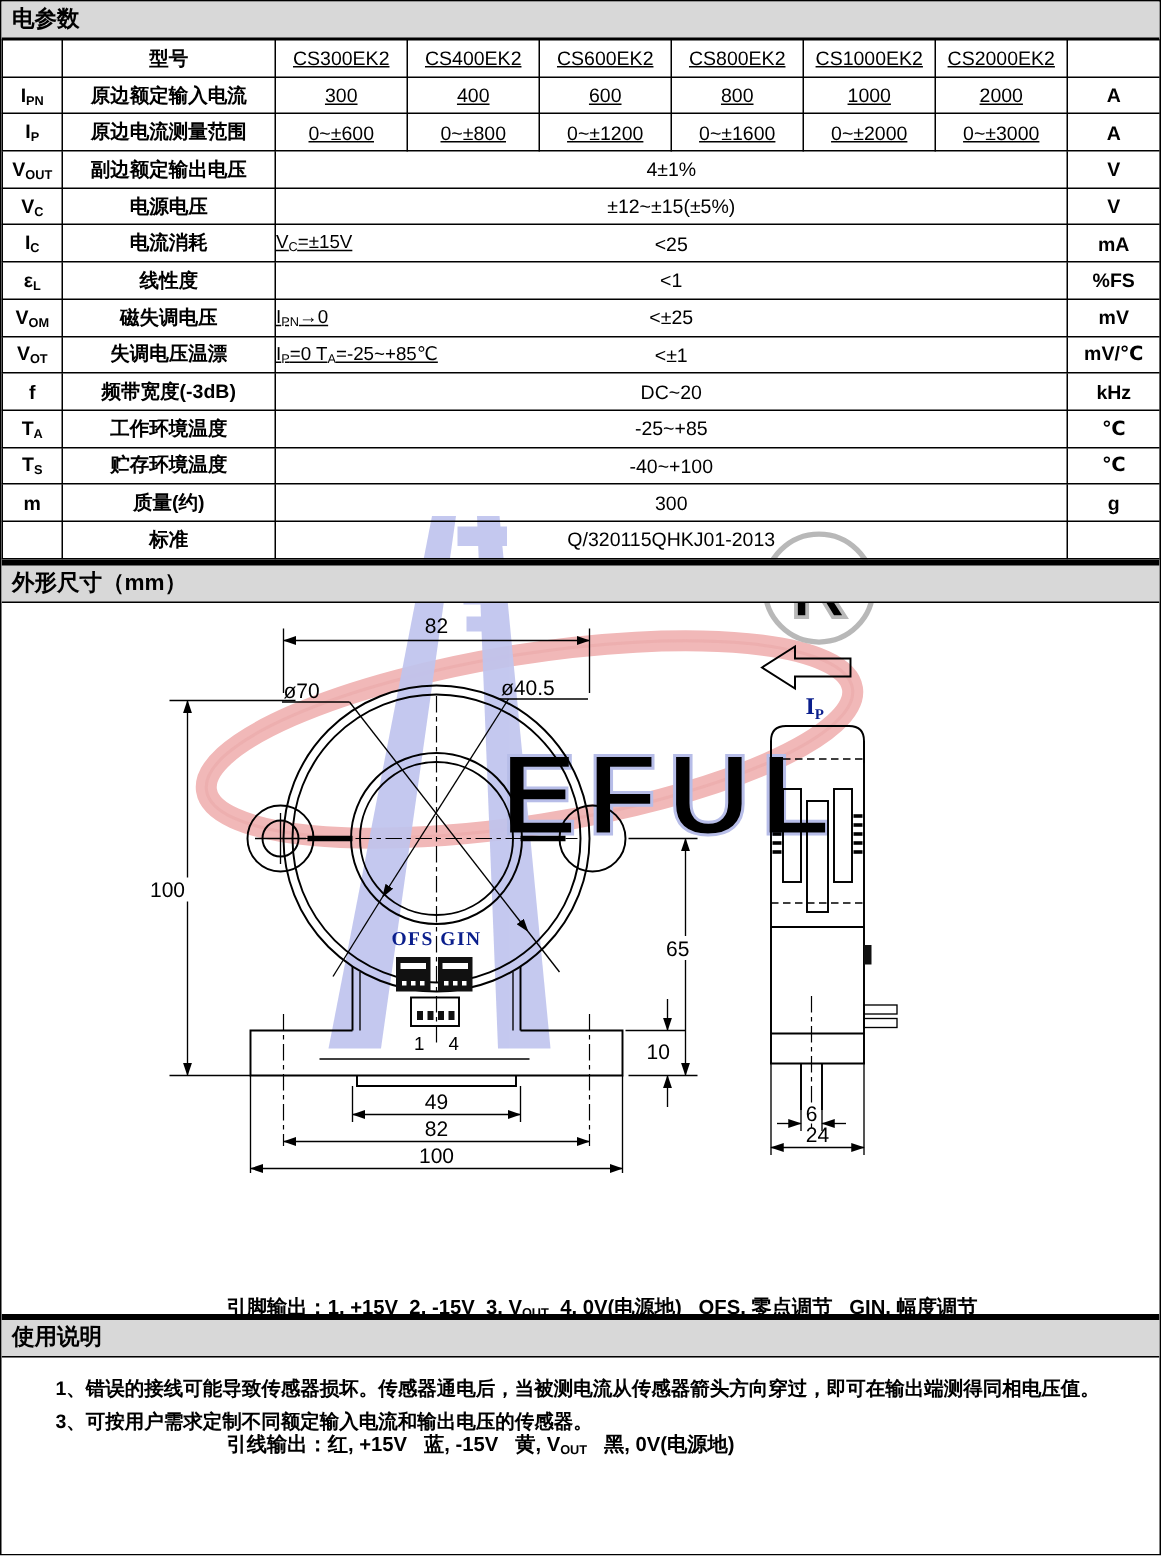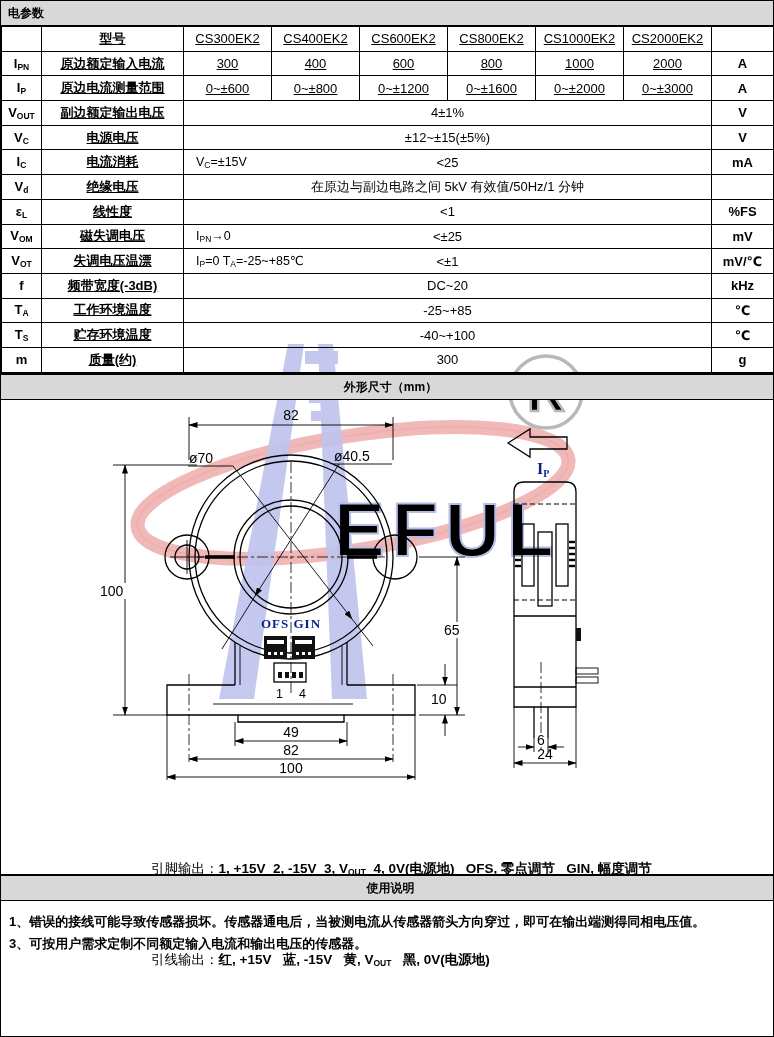--- a/index.html
+++ b/index.html
@@ -1,38 +1,38 @@
 <!DOCTYPE html>
 <html><head>
 <meta charset="utf-8">
 <style>
   html,body{margin:0;padding:0;background:#fff;}
   .page{width:774px;height:1037px;position:relative;background:#fff;border:1.5px solid #000;
         box-sizing:border-box;overflow:hidden;font-family:"Liberation Sans","DejaVu Sans",sans-serif;color:#000;}
   .wm{position:absolute;left:0;top:0;z-index:0;pointer-events:none;}
   .content{position:relative;z-index:1;}
-  .bar{height:24px;background:#d8d8d8;border-bottom:1px solid #000;font-size:12px;font-weight:bold;
+  .bar{height:24px;background:#d8d8d8;border-bottom:1px solid #000;font-size:15px;font-weight:bold;
        line-height:24px;padding-left:7px;}
-  .bar.mid{border-top:2px solid #000000;text-align:center;}
+  .bar.mid{border-top:4px solid #000000;}
   table.params{border-collapse:collapse;width:772px;table-layout:fixed;background:transparent;}
   table.params td{border:1px solid #000;height:23.7px;padding:0;font-size:13px;text-align:center;
         overflow:hidden;white-space:nowrap;background:transparent;}
   td.sym{font-weight:bold;font-size:14px;}
   td.sym sub,{font-size:9px;}
   sub{font-size:8.5px;vertical-align:-2px;letter-spacing:0;}
-  td.pname{text-align:left;padding-left:7px;font-weight:600;font-size:13.5px;text-decoration:underline;}
+  td.pname{text-align:left;padding-left:7px;font-weight:600;font-size:13.5px;}
   td.unit{font-weight:bold;font-size:12.5px;}
   td.val{font-size:13px;text-decoration:underline;}
   td.merged{position:relative;}
-  td.merged .cond{position:absolute;left:12px;top:50%;transform:translateY(-50%);font-size:12.5px;}
+  td.merged .cond{position:absolute;left:0;top:50%;transform:translateY(-50%);font-size:12.5px;text-decoration:underline;}
   .drawing{position:relative;height:474px;}
   .pinlines{margin:0 0 0 150px;font-size:13.5px;line-height:29px;font-weight:600;white-space:pre-wrap;}
-  .pinlines .lbl{font-weight:normal;}
+  .pinlines .lbl{font-weight:bold;}
   .notes{padding:10px 8px 0 8px;font-size:13px;font-weight:600;line-height:21px;}
-  .notes div{margin-bottom:1px;}
+  .notes div{margin-bottom:1px;margin-left:28px;}
   svg text{font-family:"Liberation Sans","DejaVu Sans",sans-serif;fill:#000;}
   svg .ln{fill:none;stroke:#000;stroke-width:1.3px;}
   svg .thin{fill:none;stroke:#000;stroke-width:0.9px;}
   svg .thick{stroke:#000;stroke-width:3.6px;}
   svg .cl{fill:none;stroke:#000;stroke-width:0.8px;stroke-dasharray:11 3 3 3;}
   svg .dsh{fill:none;stroke:#000;stroke-width:1px;stroke-dasharray:5 3;}
   svg .dim{font-size:14px;}
   svg .navy{fill:#0a1e8c;font-family:"Liberation Serif","DejaVu Serif",serif;font-weight:bold;}
 </style>
 </head>
@@ -120,26 +120,20 @@
             <td class="merged" colspan="6"><span>±12~±15(±5%)</span></td>
             <td class="unit">V</td>
           </tr>
           <tr>
             <td class="sym"><span>I</span><sub>C</sub></td>
             <td class="pname">电流消耗</td>
             <td class="merged" colspan="6"><span class="cond"><span>V</span><sub>C</sub><span>=±15V</span></span><span>&lt;25</span></td>
             <td class="unit">mA</td>
           </tr>
           <tr>
-            <td class="sym"><span>V</span><sub>d</sub></td>
-            <td class="pname">绝缘电压</td>
-            <td class="merged" colspan="6"><span>在原边与副边电路之间 5kV 有效值/50Hz/1 分钟</span></td>
-            <td class="unit"></td>
-          </tr>
-          <tr>
             <td class="sym"><span>ε</span><sub>L</sub></td>
             <td class="pname">线性度</td>
             <td class="merged" colspan="6"><span>&lt;1</span></td>
             <td class="unit">%FS</td>
           </tr>
           <tr>
             <td class="sym"><span>V</span><sub>OM</sub></td>
             <td class="pname">磁失调电压</td>
             <td class="merged" colspan="6"><span class="cond"><span>I</span><sub>PN</sub><span>→0</span></span><span>&lt;±25</span></td>
             <td class="unit">mV</td>
@@ -166,20 +160,26 @@
             <td class="sym"><span>T</span><sub>S</sub></td>
             <td class="pname">贮存环境温度</td>
             <td class="merged" colspan="6"><span>-40~+100</span></td>
             <td class="unit">℃</td>
           </tr>
           <tr>
             <td class="sym"><span>m</span></td>
             <td class="pname">质量(约)</td>
             <td class="merged" colspan="6"><span>300</span></td>
             <td class="unit">g</td>
+          </tr>
+          <tr>
+            <td class="sym"></td>
+            <td class="pname">标准</td>
+            <td class="merged" colspan="6"><span>Q/320115QHKJ01-2013</span></td>
+            <td class="unit"></td>
           </tr>
         </tbody>
     </table>
 
     <div class="bar mid">外形尺寸（mm）</div>
 
     <div class="drawing">
       <svg width="774" height="392" viewBox="0 0 774 392">
         <defs>
           <marker id="ae" refX="8.5" refY="3" markerWidth="9" markerHeight="6" orient="auto" markerUnits="userSpaceOnUse">

